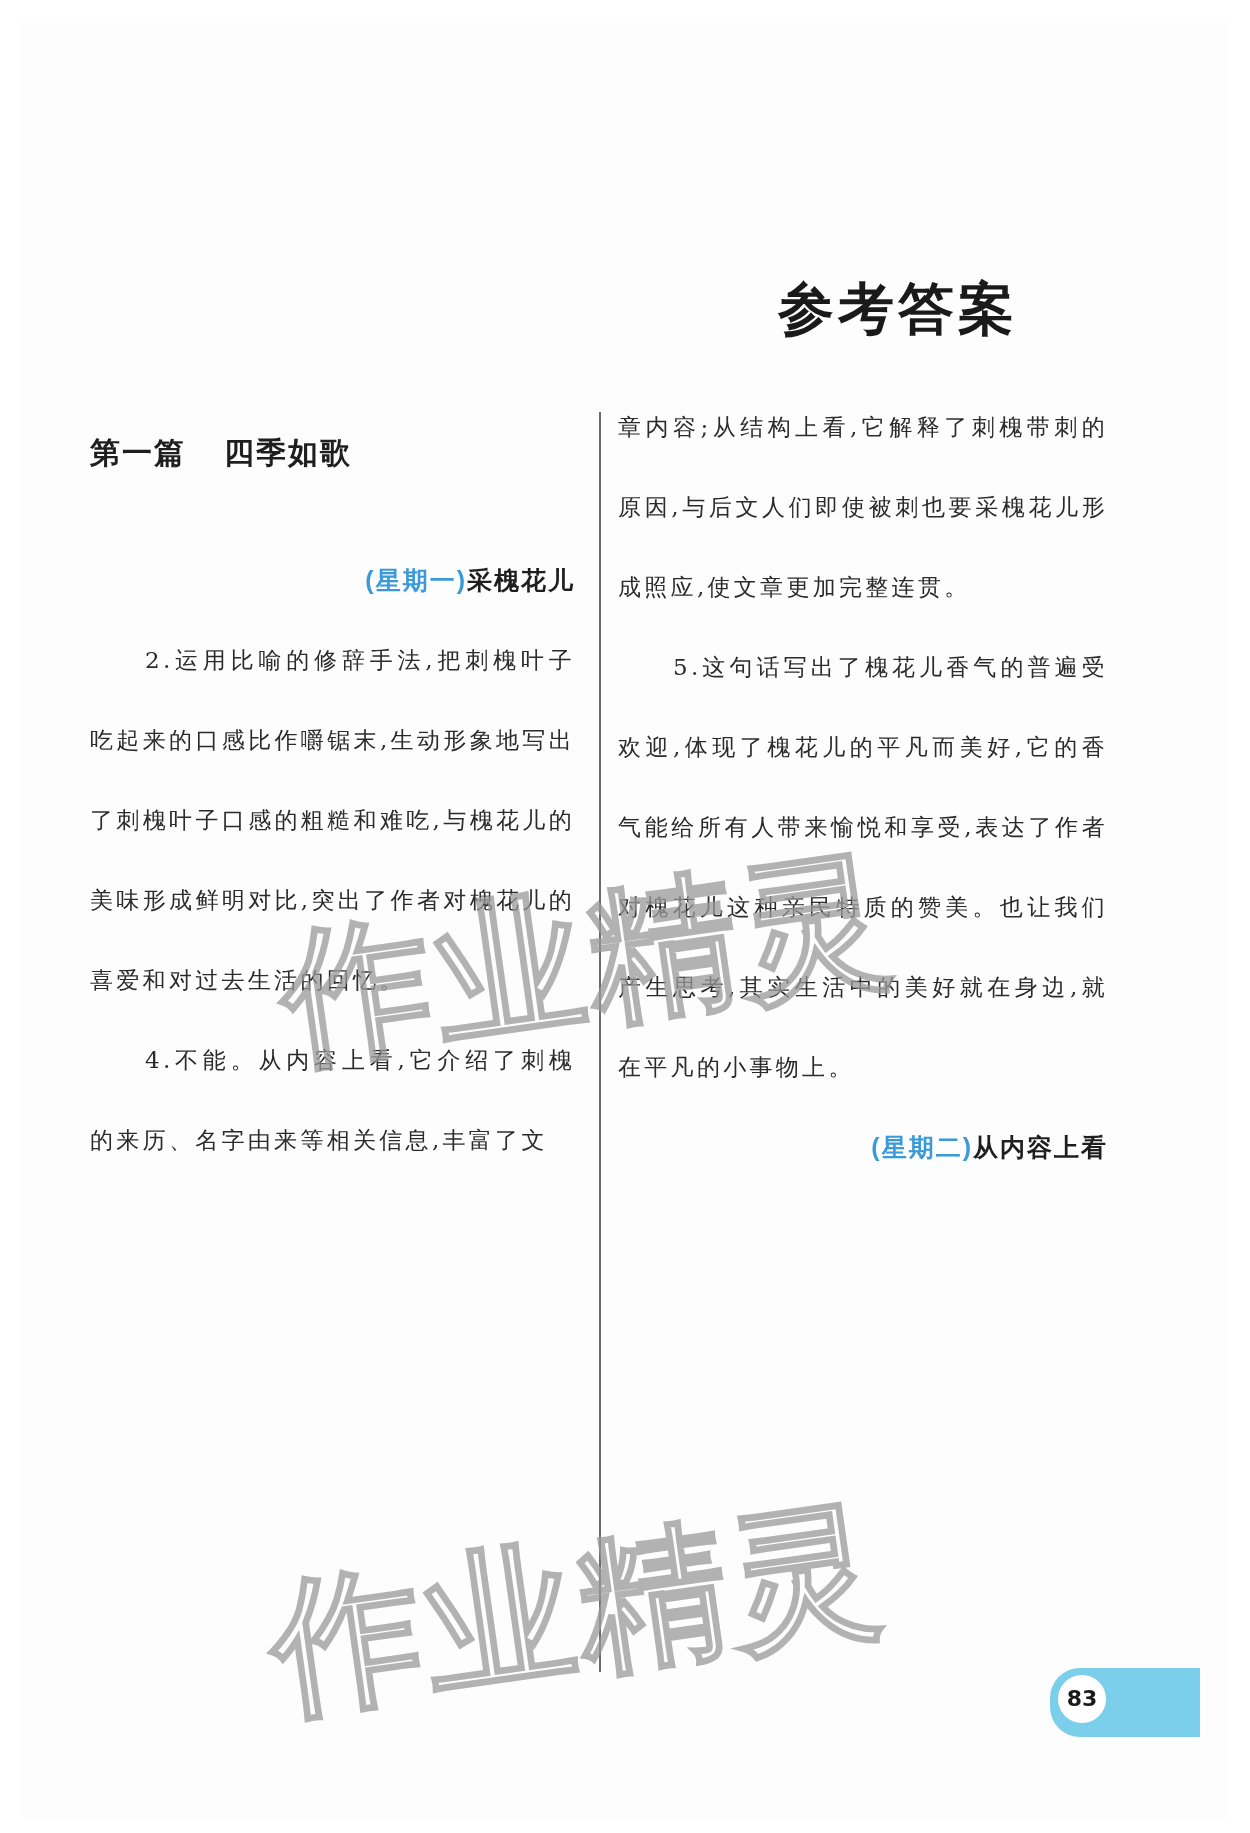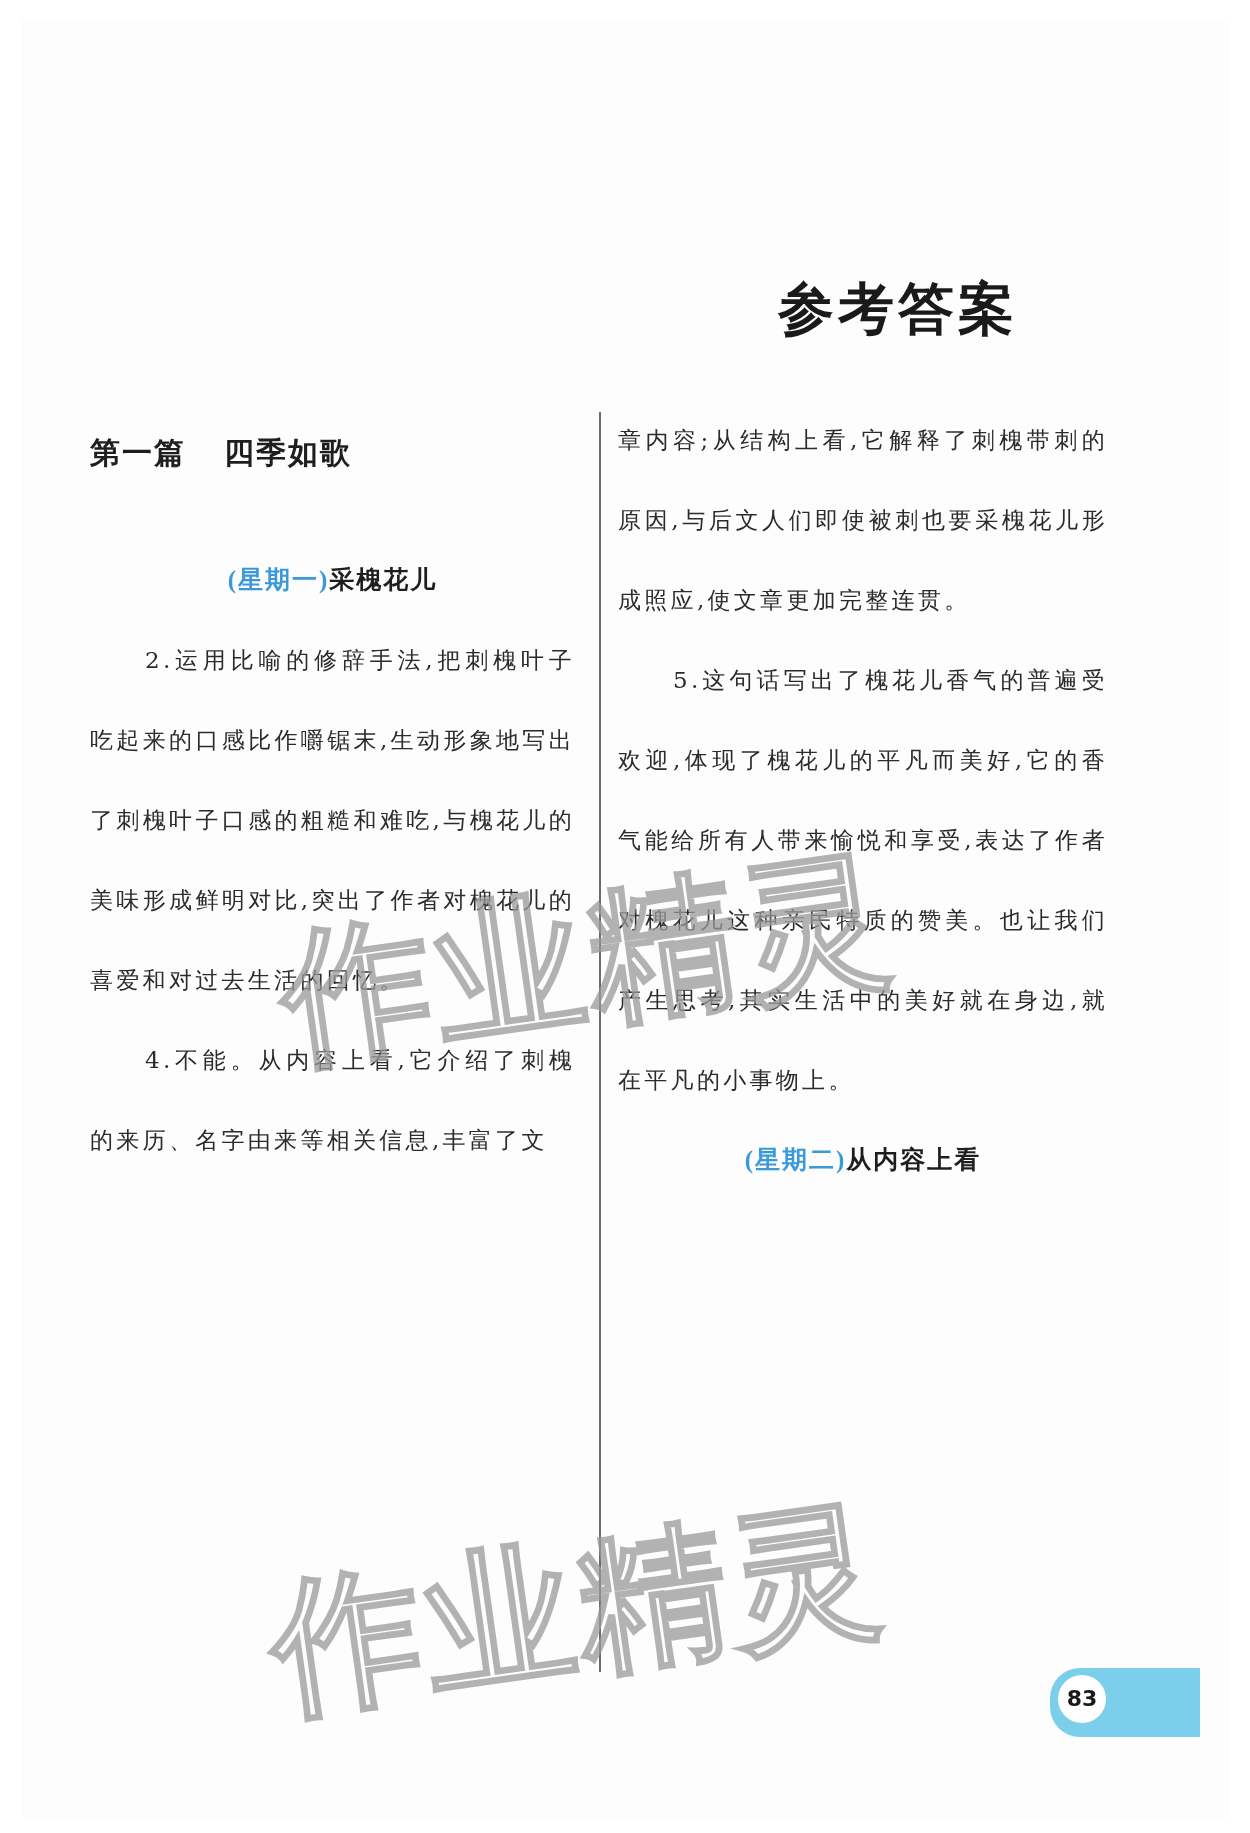--- a/index.html
+++ b/index.html
@@ -10,31 +10,31 @@
     .page {
       position: absolute; left: 22px; top: 18px; width: 1208px; height: 1800px;
       background: #fdfdfd;
     }
     .page-title {
       position: absolute; left: 0; width: 1018px; top: 228px; text-align: right;
       font-family: "DejaVu Serif", serif; font-weight: bold; font-size: 56px; letter-spacing: 4px; color: #1a1a1a; margin-top: 44px;
     }
     .col { position: absolute; top: 395px; }
     .col.left { left: 90px; width: 485px; }
-    .col.right { left: 618px; width: 490px; top: 400px; }
+    .col.right { left: 618px; width: 490px; top: 387px; }
     .divider {
       position: absolute; left: 599px; top: 412px; width: 2px; height: 1260px; background: #6b6b6b;
     }
     .chapter-title {
       font-family: "DejaVu Sans", sans-serif; font-weight: bold; font-size: 30px; 
       letter-spacing: 2px; color: #1e1e1e; height: 75px; line-height: 75px; margin-top: 20px; margin-bottom: 50px;
     }
     .chapter-title .gap { display: inline-block; width: 38px; }
     .section-heading {
-      font-family: Liberation Serif, serif; font-weight: bold; font-size: 25px; text-align: center;
+      font-family: Liberation Sans, sans-serif; font-weight: bold; font-size: 25px; text-align: right;
       height: 80px; line-height: 80px; color: #1e1e1e; letter-spacing: 2px;
     }
     .section-heading .tag { color: #3a9ad9; }
     .para {
       font-size: 23px; line-height: 80px; letter-spacing: 3.3px; text-align: justify; color: #2b2b2b;
     }
     .para .indent { display: inline-block; width: 55px; }
     .right .para:first-child { margin-top: 0; }
     .watermark {
       position: absolute; font-family: "DejaVu Sans", sans-serif; font-weight: bold;

